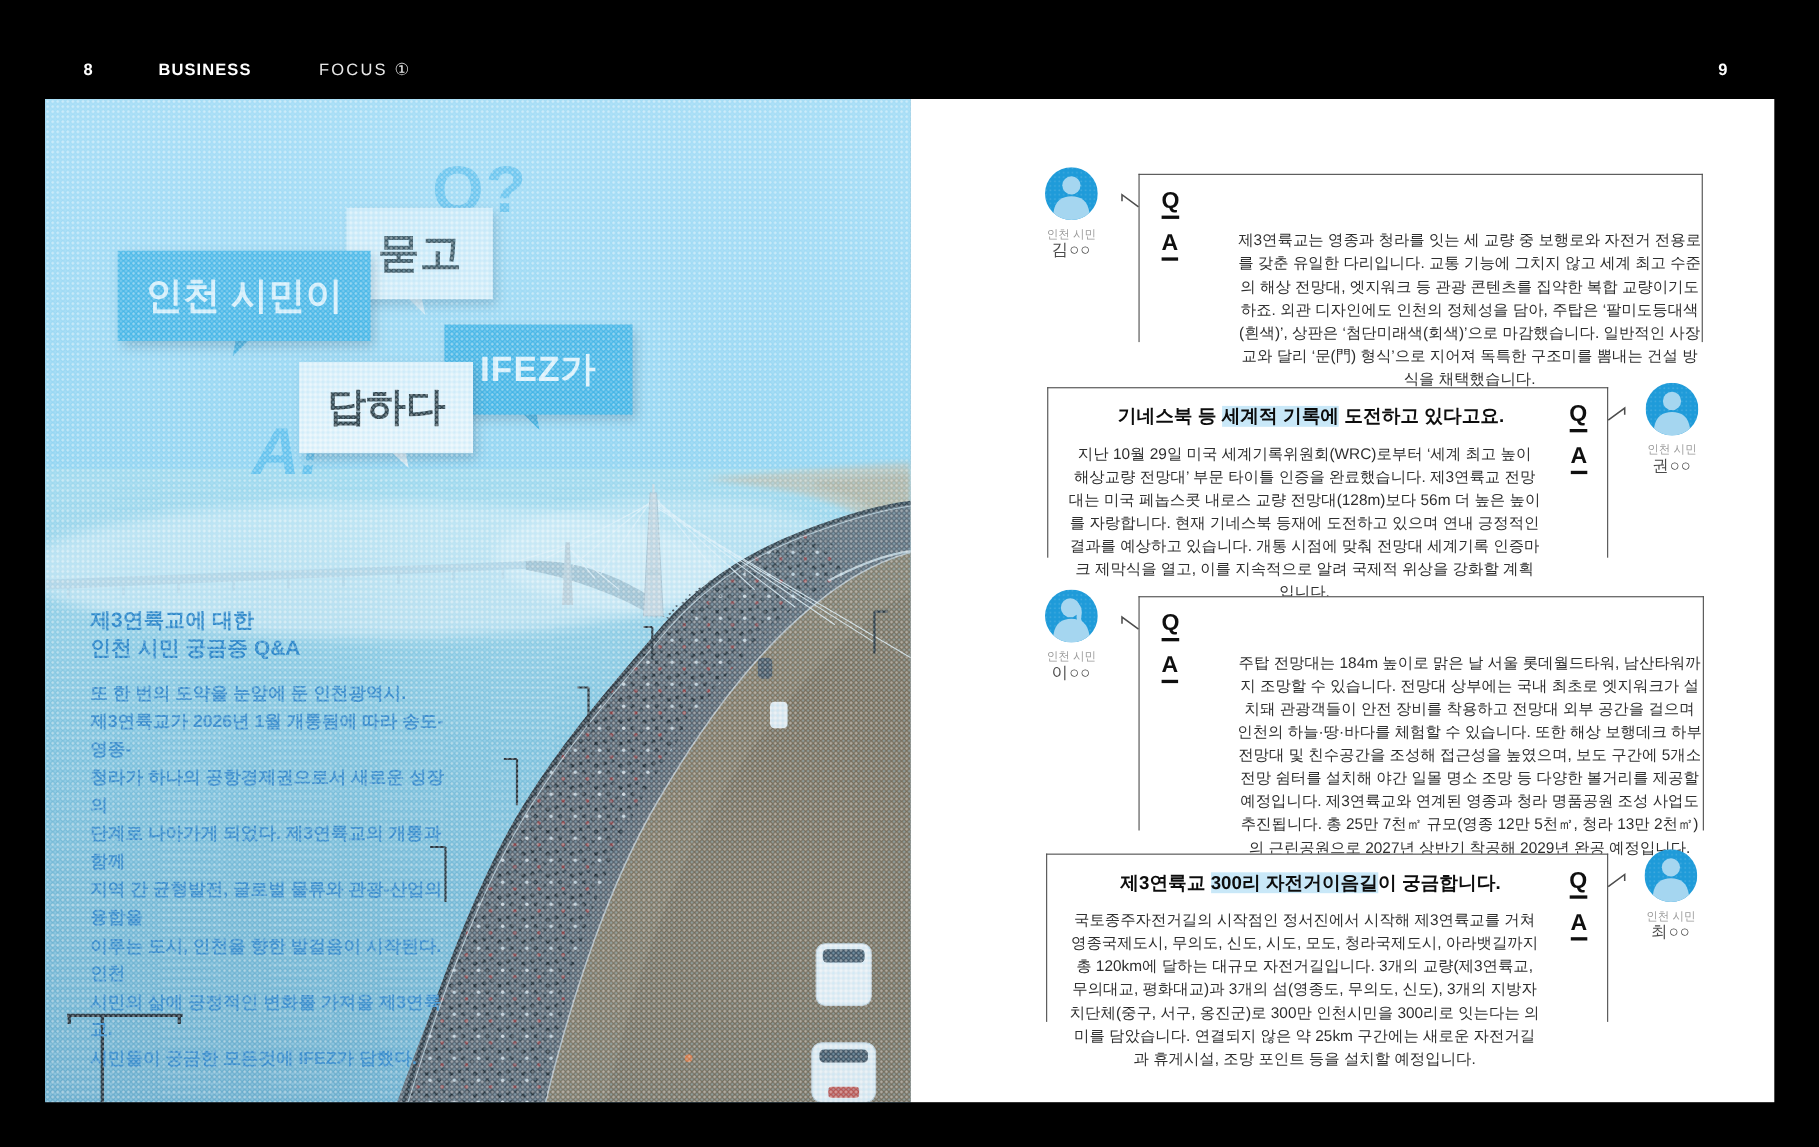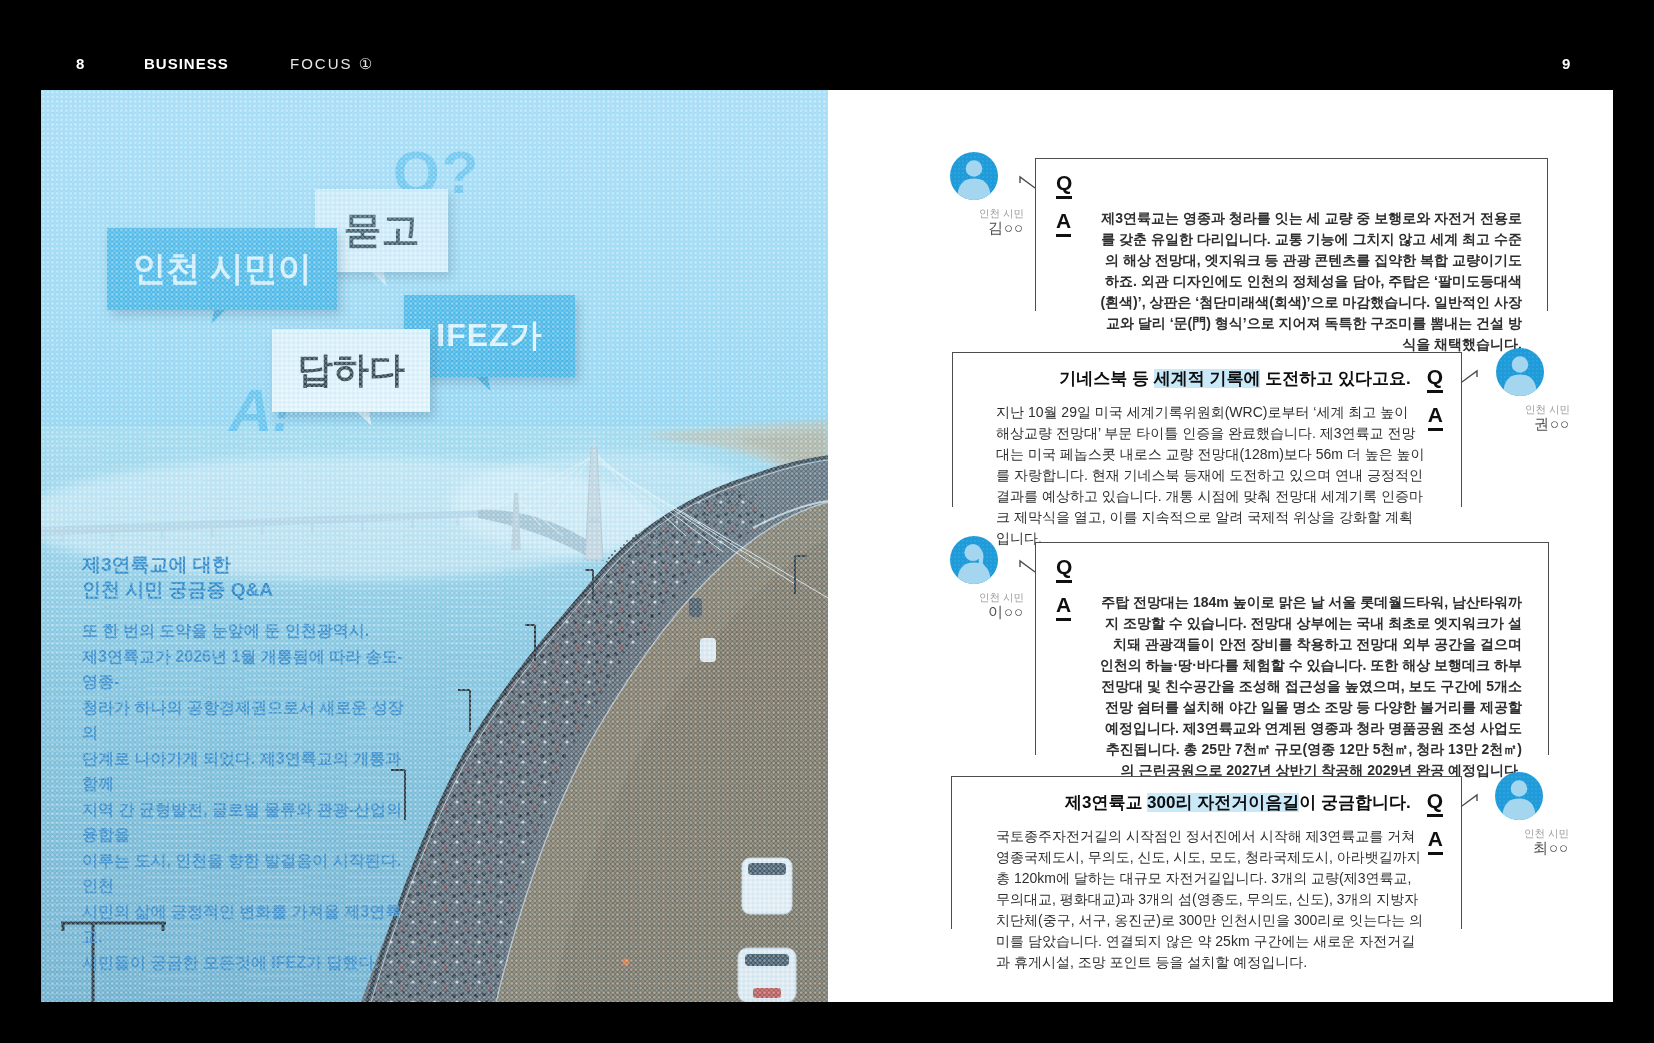--- a/index.html
+++ b/index.html
@@ -52,31 +52,31 @@
 
   
   .qa-box{position:absolute;border:1px solid #4d4d4d;border-bottom:none;background:#fff;}
   .qa-pointer{position:absolute;top:14px;}
   .qa-pointer.pl{left:-18px;}
   .qa-pointer.pr{right:-18px;}
   .q-row{display:flex;gap:16px;padding:13px 18px 0 20px;align-items:flex-start;}
   .q-row.right{flex-direction:row-reverse;}
   .qa-letter{font-size:21px;font-weight:800;color:#0f0f0f;line-height:1;border-bottom:3px solid #0f0f0f;padding-bottom:3px;}
   .q-text{font-size:17px;font-weight:800;color:#0d0d0d;line-height:26px;}
-  .q-row.right .q-text{text-align:right;flex:1;}
+  .q-row.right .q-text{text-align:center;flex:1;}
   .hl{background:#c9e8f8;}
   .a-row{position:relative;margin-top:9px;}
   .a-row .qa-letter{position:absolute;top:2px;}
   .a-row.left .qa-letter{left:20px;}
   .a-row.right .qa-letter{right:18px;}
   .a-text{font-size:14px;line-height:21px;color:#2e2e2e;font-weight:500;word-break:break-all;}
-  .a-row.left .a-text{margin-left:62px;width:424px;text-align:right;font-weight:bold;}
-  .a-row.right .a-text{margin-right:35px;margin-left:auto;width:430px;text-align:left;}
-
-  .citizen{position:absolute;width:100px;text-align:right;}
+  .a-row.left .a-text{margin-left:88px;width:424px;text-align:center;}
+  .a-row.right .a-text{margin-right:60px;margin-left:auto;width:430px;text-align:center;}
+
+  .citizen{position:absolute;width:100px;text-align:center;}
   .citizen .avatar{width:48px;height:48px;margin:0 auto;display:block;}
   .citizen .lbl{margin-top:7px;font-size:10.5px;color:#9a9a9a;line-height:12px;}
   .citizen .nm{font-size:15px;color:#4a4a4a;line-height:18px;letter-spacing:1px;}
 </style>
 </head>
 <body>
 
 <div class="stage">
 
   <div class="hdr no" style="left:76px;">8</div>

